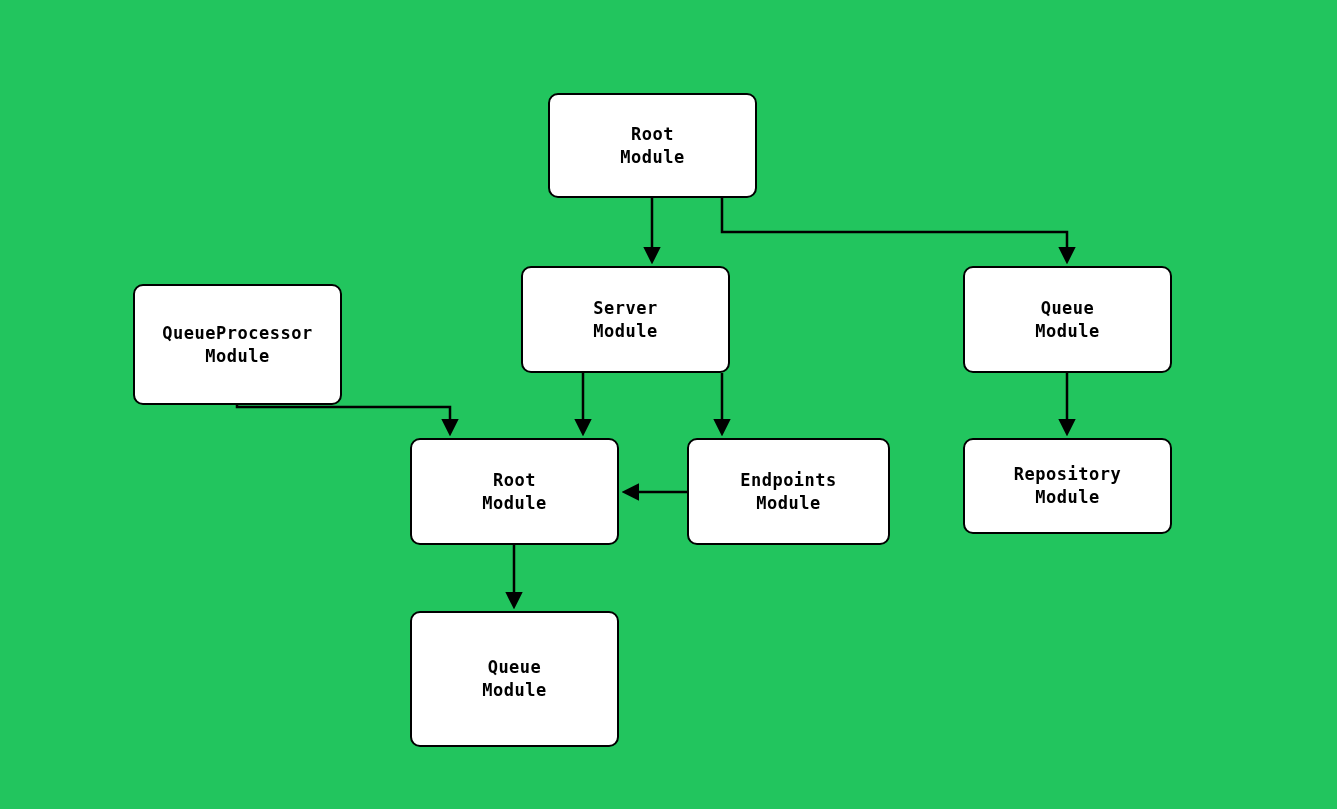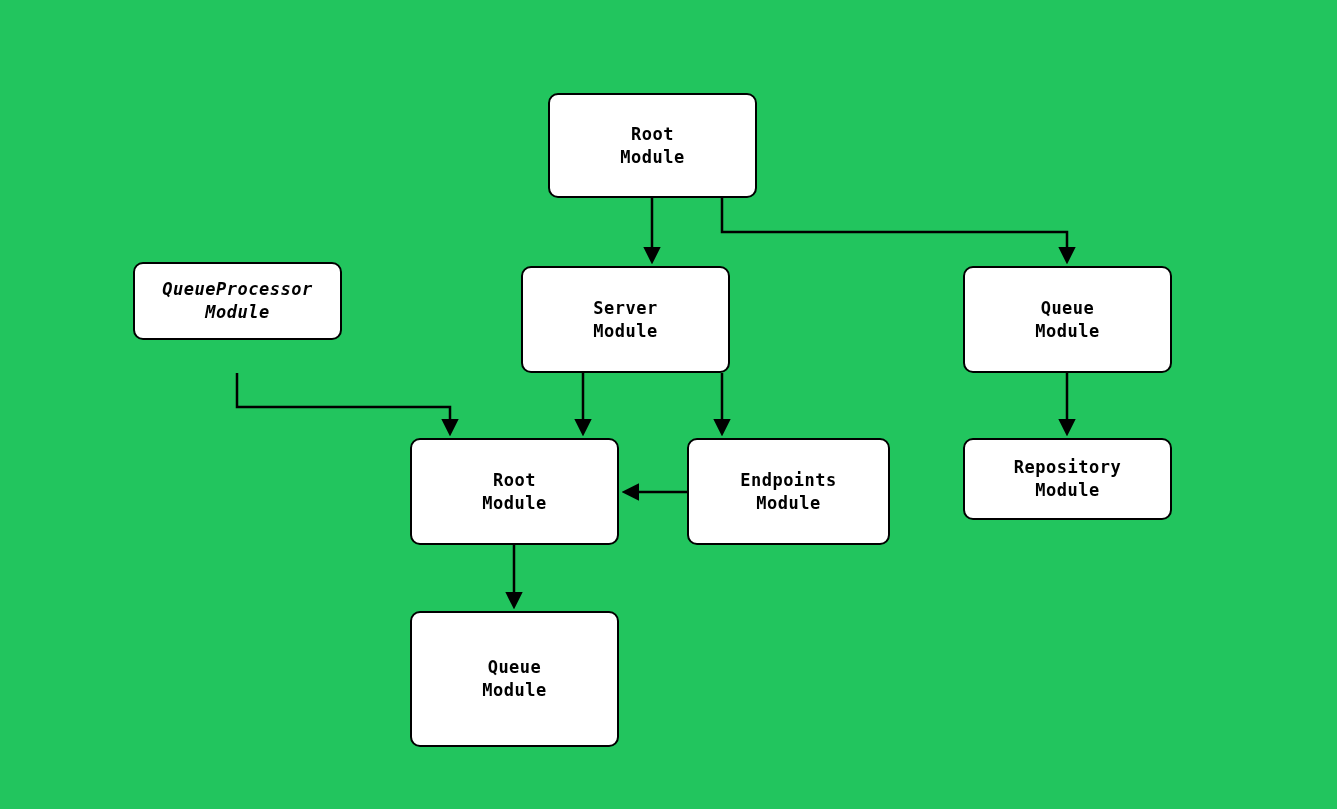--- a/index.html
+++ b/index.html
@@ -37,26 +37,26 @@
   .node .label {
     font-size: 17px;
     font-weight: bold;
     color: #000000;
     line-height: 1.35;
     white-space: pre-line;
     letter-spacing: 0.5px;
   }
   
   #n-root        { left: 548px; top:  93px; width: 209px; height: 105px; }
-  #n-queueproc   { left: 133px; top: 262px; width: 209px; height: 78px; font-style: italic; }
+  #n-queueproc   { left: 133px; top: 284px; width: 209px; height: 121px; }
   #n-server      { left: 521px; top: 266px; width: 209px; height: 107px; }
   #n-global      { left: 963px; top: 266px; width: 209px; height: 107px; }
   #n-core        { left: 410px; top: 438px; width: 209px; height: 107px; }
   #n-endpoints   { left: 687px; top: 438px; width: 203px; height: 107px; }
-  #n-repository  { left: 963px; top: 438px; width: 209px; height: 82px; }
+  #n-repository  { left: 963px; top: 438px; width: 209px; height: 96px; }
   #n-queue       { left: 410px; top: 611px; width: 209px; height: 136px; }
 </style>
 </head>
 <body>
 
 <div class="canvas">
 
   <svg class="edges" viewBox="0 0 1337 809" xmlns="http://www.w3.org/2000/svg">
     <defs>
       <marker id="arrow" viewBox="0 0 12 12" refX="9" refY="6" markerWidth="7" markerHeight="7" orient="auto-start-reverse">

